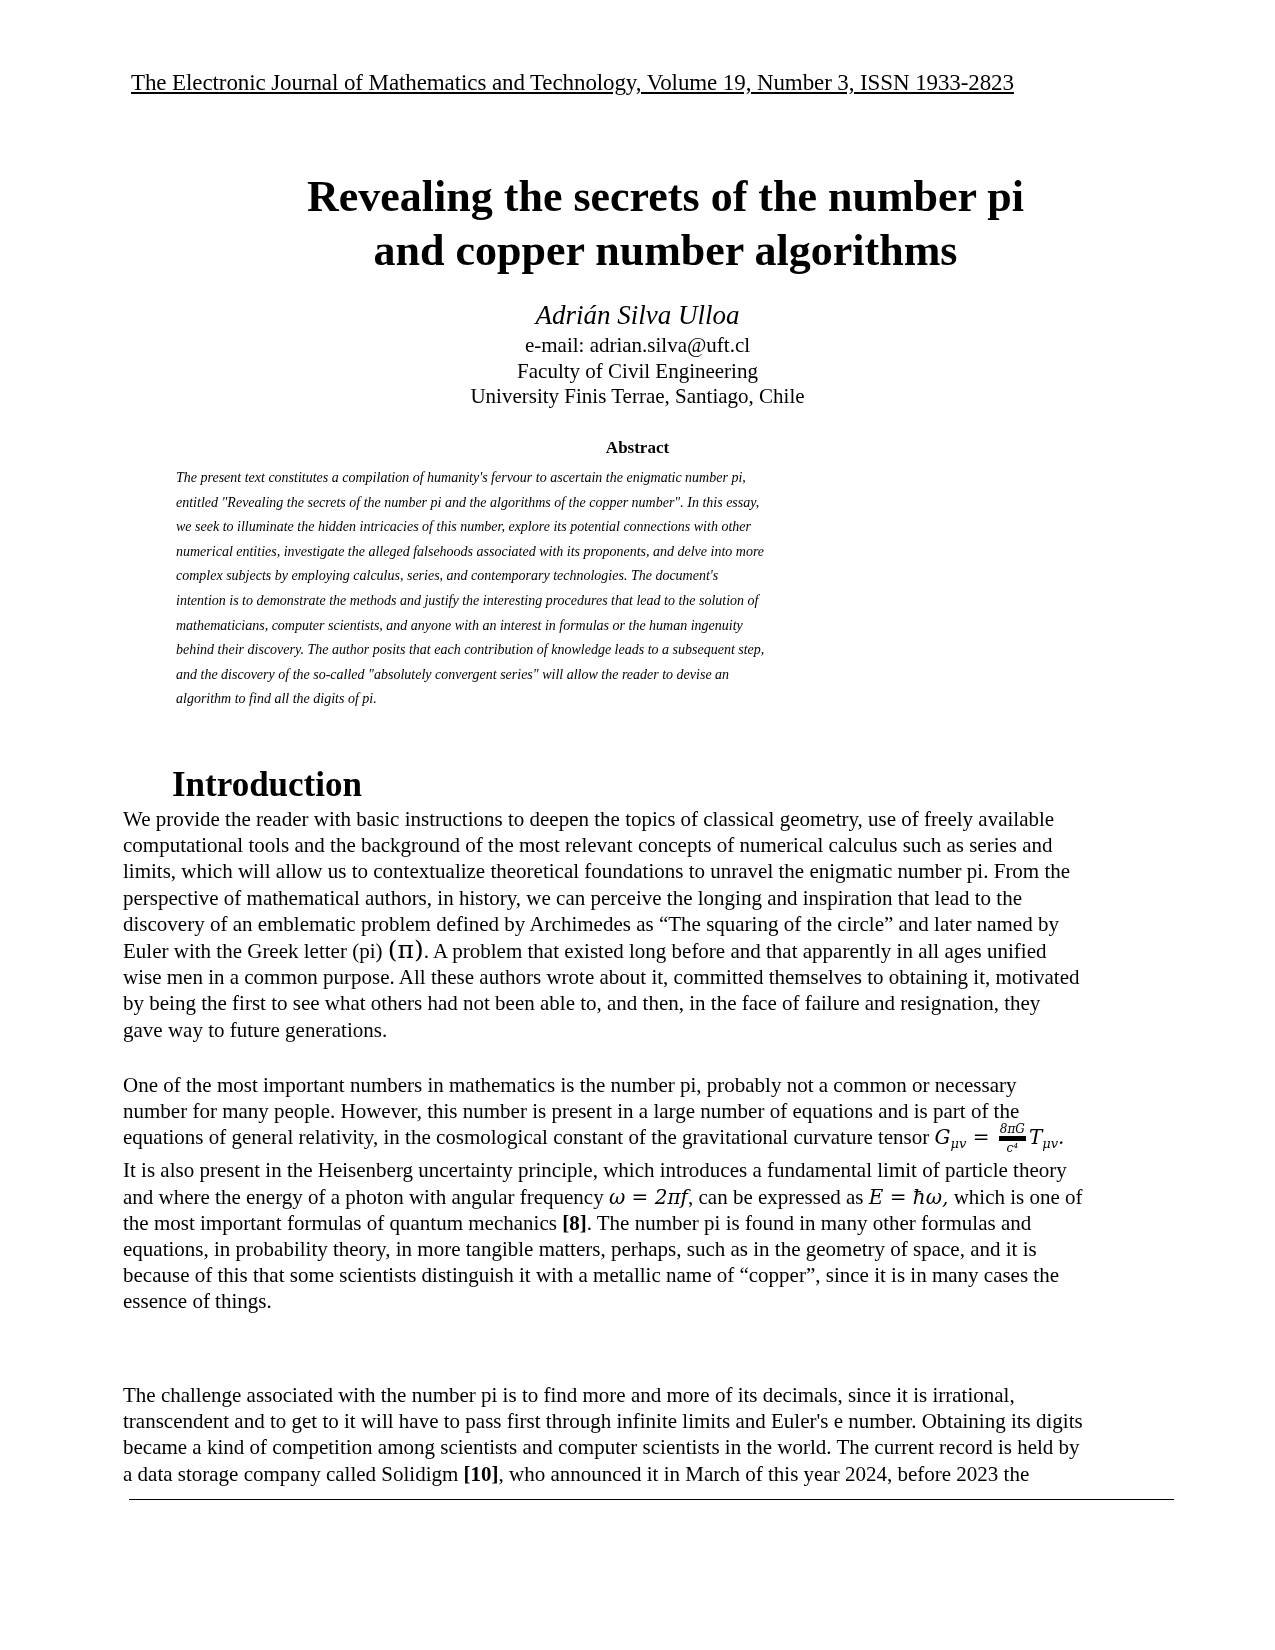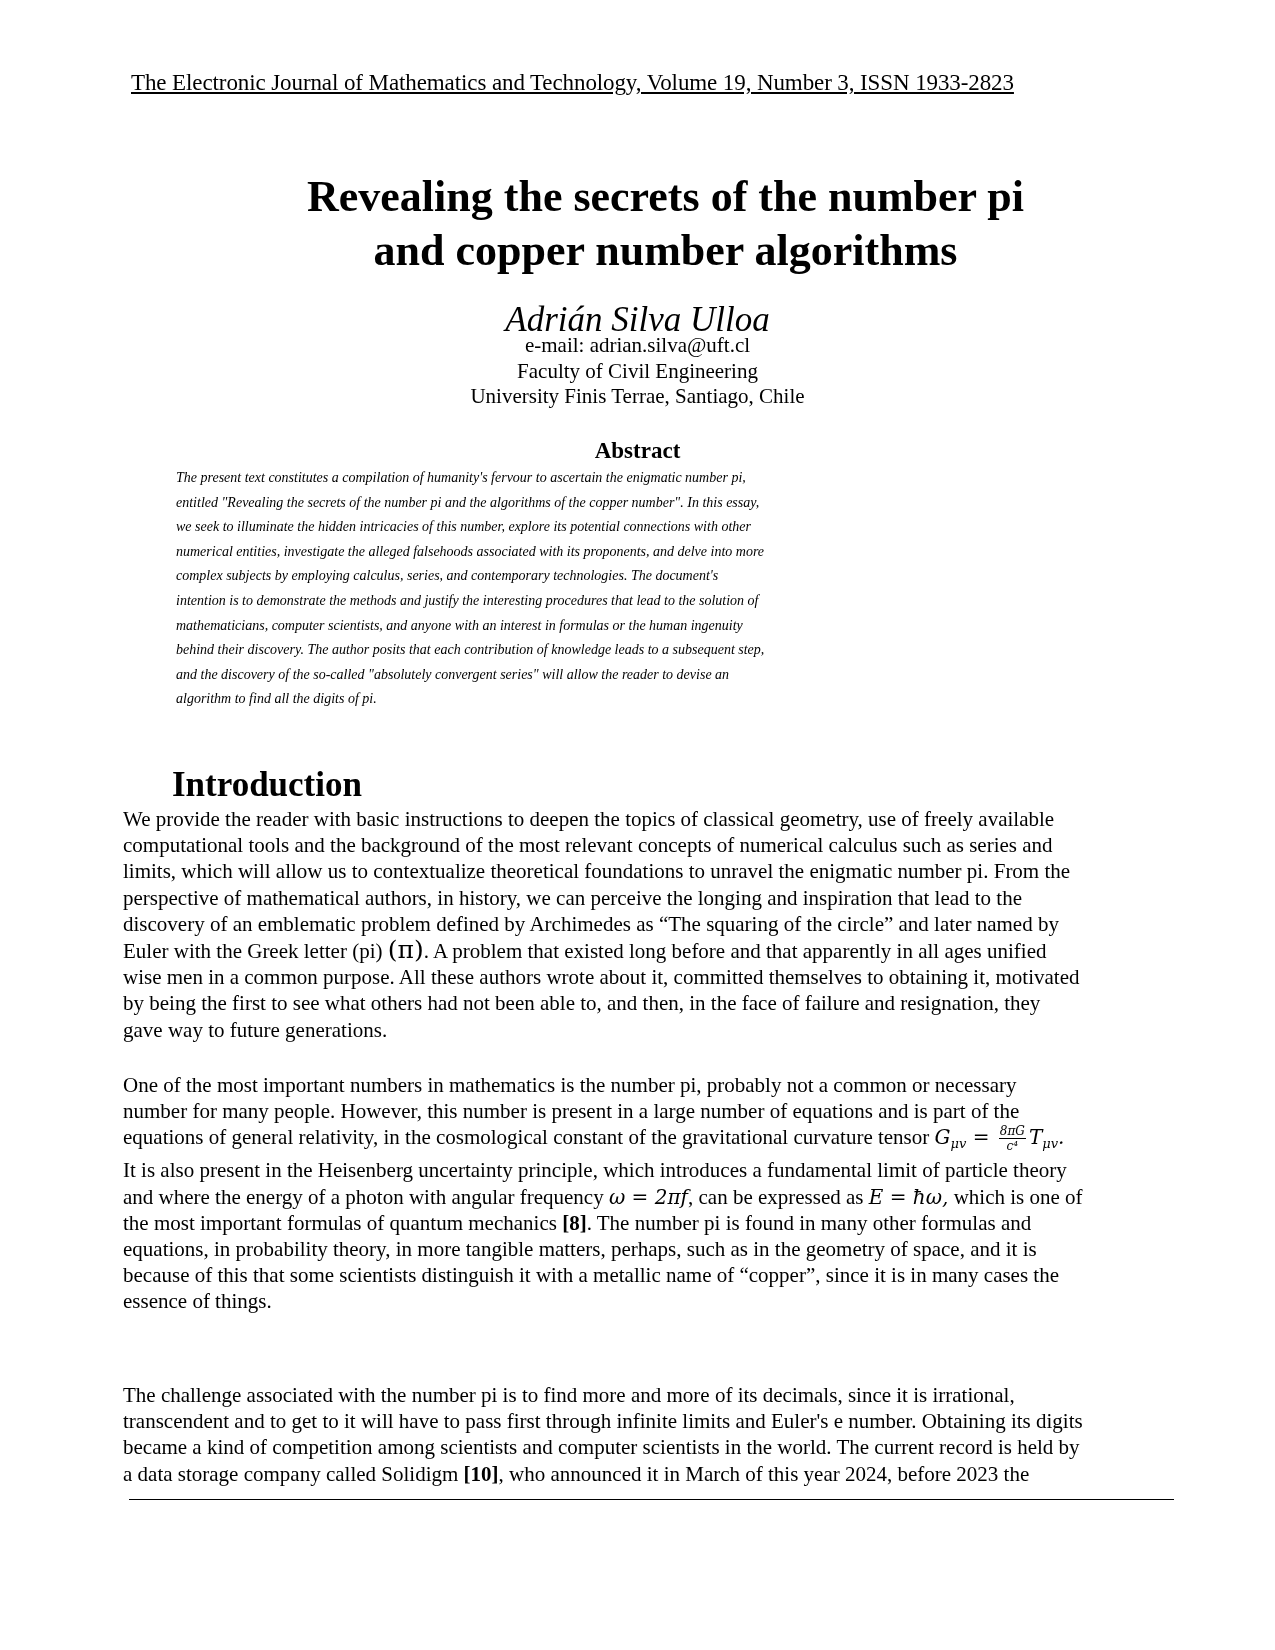--- a/index.html
+++ b/index.html
@@ -1,33 +1,33 @@
 <!DOCTYPE html>
 <html><head>
 <meta charset="utf-8">
 <style>
   html, body { margin: 0; padding: 0; background: #ffffff; }
   body { width: 1275px; height: 1650px; position: relative; font-family: "Liberation Serif", serif; color: #000; overflow: hidden; }
   .journal { position: absolute; left: 131px; top: 70px; font-size: 23px; text-decoration: underline; white-space: nowrap; letter-spacing: -0.1px; }
   .title { position: absolute; left: 0; width: 1275px; top: 170px; text-align: center; font-weight: bold; font-size: 44px; line-height: 54px; padding-left: 28px; }
-  .author { position: absolute; left: 0; width: 1275px; top: 300px; text-align: center; font-style: italic; font-size: 35px; }
+  .author { position: absolute; left: 0; width: 1275px; top: 300px; text-align: center; font-style: italic; font-size: 27px; }
   .affil { position: absolute; left: 0; width: 1275px; top: 333px; text-align: center; font-size: 21px; line-height: 25.5px; }
-  .abs-head { position: absolute; left: 0; width: 1275px; top: 438px; text-align: center; font-weight: bold; font-size: 23px; }
+  .abs-head { position: absolute; left: 0; width: 1275px; top: 438px; text-align: center; font-weight: bold; font-size: 17px; }
   .abs-body { position: absolute; left: 176px; width: 920px; top: 466px; font-style: italic; font-size: 14px; line-height: 24.6px; }
   .abs-body .ln { display: block; white-space: nowrap; }
   .intro-head { position: absolute; left: 131px; top: 765px; font-weight: bold; font-size: 35px; margin-left: 41px; }
   .para { position: absolute; left: 123px; width: 1040px; font-size: 21px; line-height: 26.2px; }
   .para .ln { display: block; white-space: nowrap; }
   .p1 { top: 806px; }
   .p2 { top: 1072px; }
   .p3 { top: 1382px; }
   .math { font-family: "DejaVu Serif", serif; font-style: italic; font-size: 20px; }
   .pi-big { font-family: "DejaVu Serif", serif; font-size: 25px; }
   .frac { display: inline-block; vertical-align: middle; text-align: center; font-family: "DejaVu Serif", serif; font-style: italic; font-size: 12px; line-height: 14px; margin: 0 3px; }
-  .frac .num { display: block; border-bottom: 1px solid #000000; padding: 0 1px; }
+  .frac .num { display: block; border-bottom: 5px solid #000000; padding: 0 1px; }
   .frac .den { display: block; }
   .sub { font-size: 13px; vertical-align: -4px; }
   .cite { font-weight: bold; }
   .rule { position: absolute; left: 129px; width: 1045px; top: 1499px; height: 1px; background: #000; }
 </style>
 </head>
 <body>
 
 <div class="journal">The Electronic Journal of Mathematics and Technology, Volume 19, Number 3, ISSN 1933-2823</div>
 

